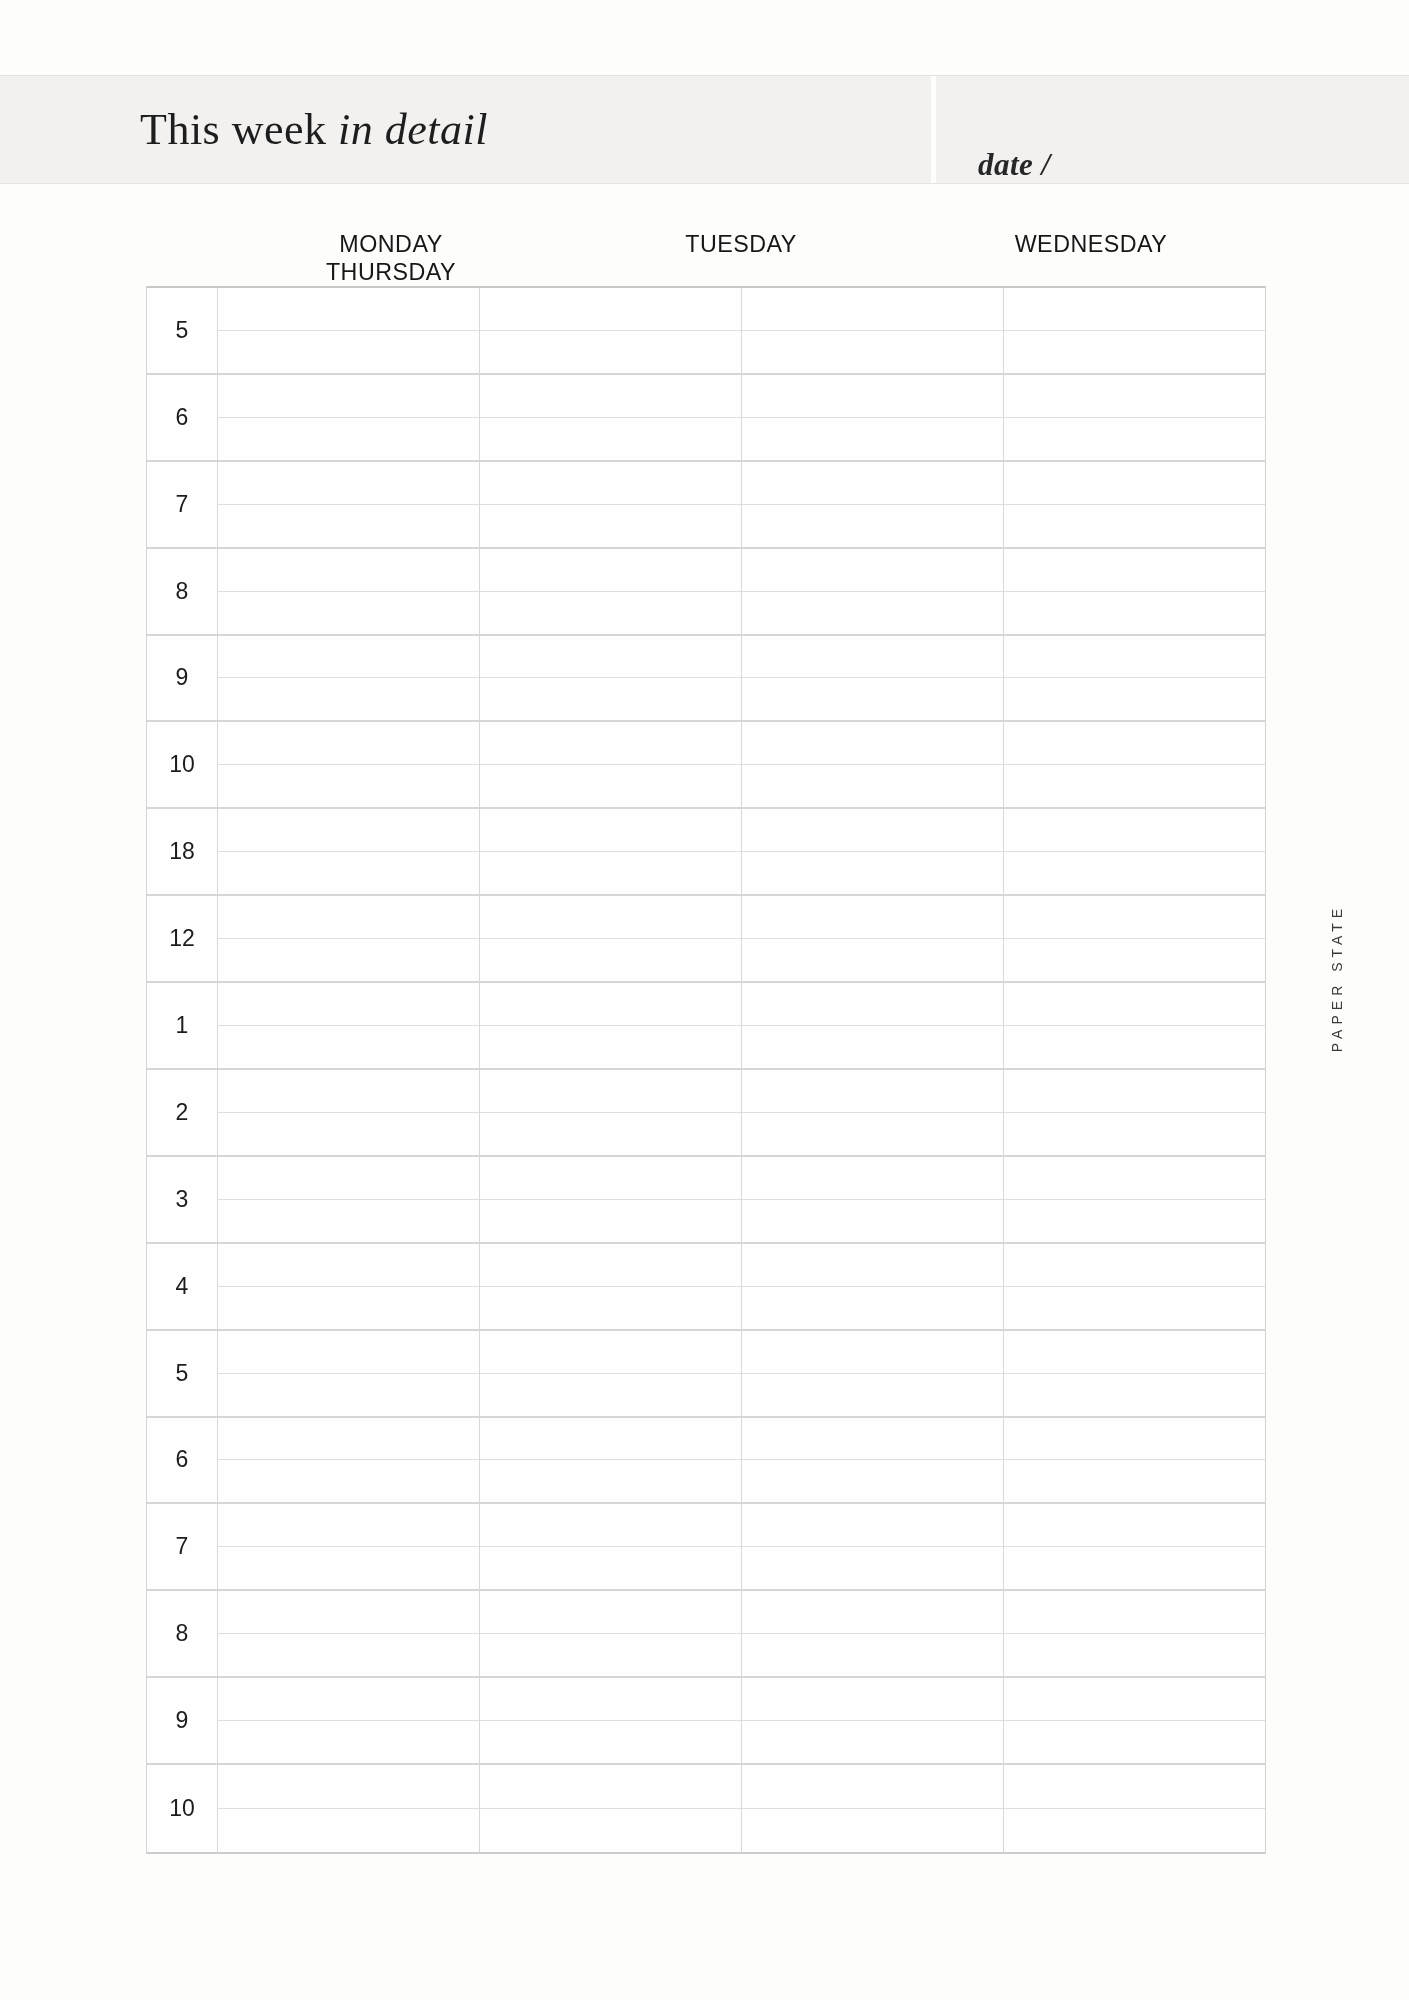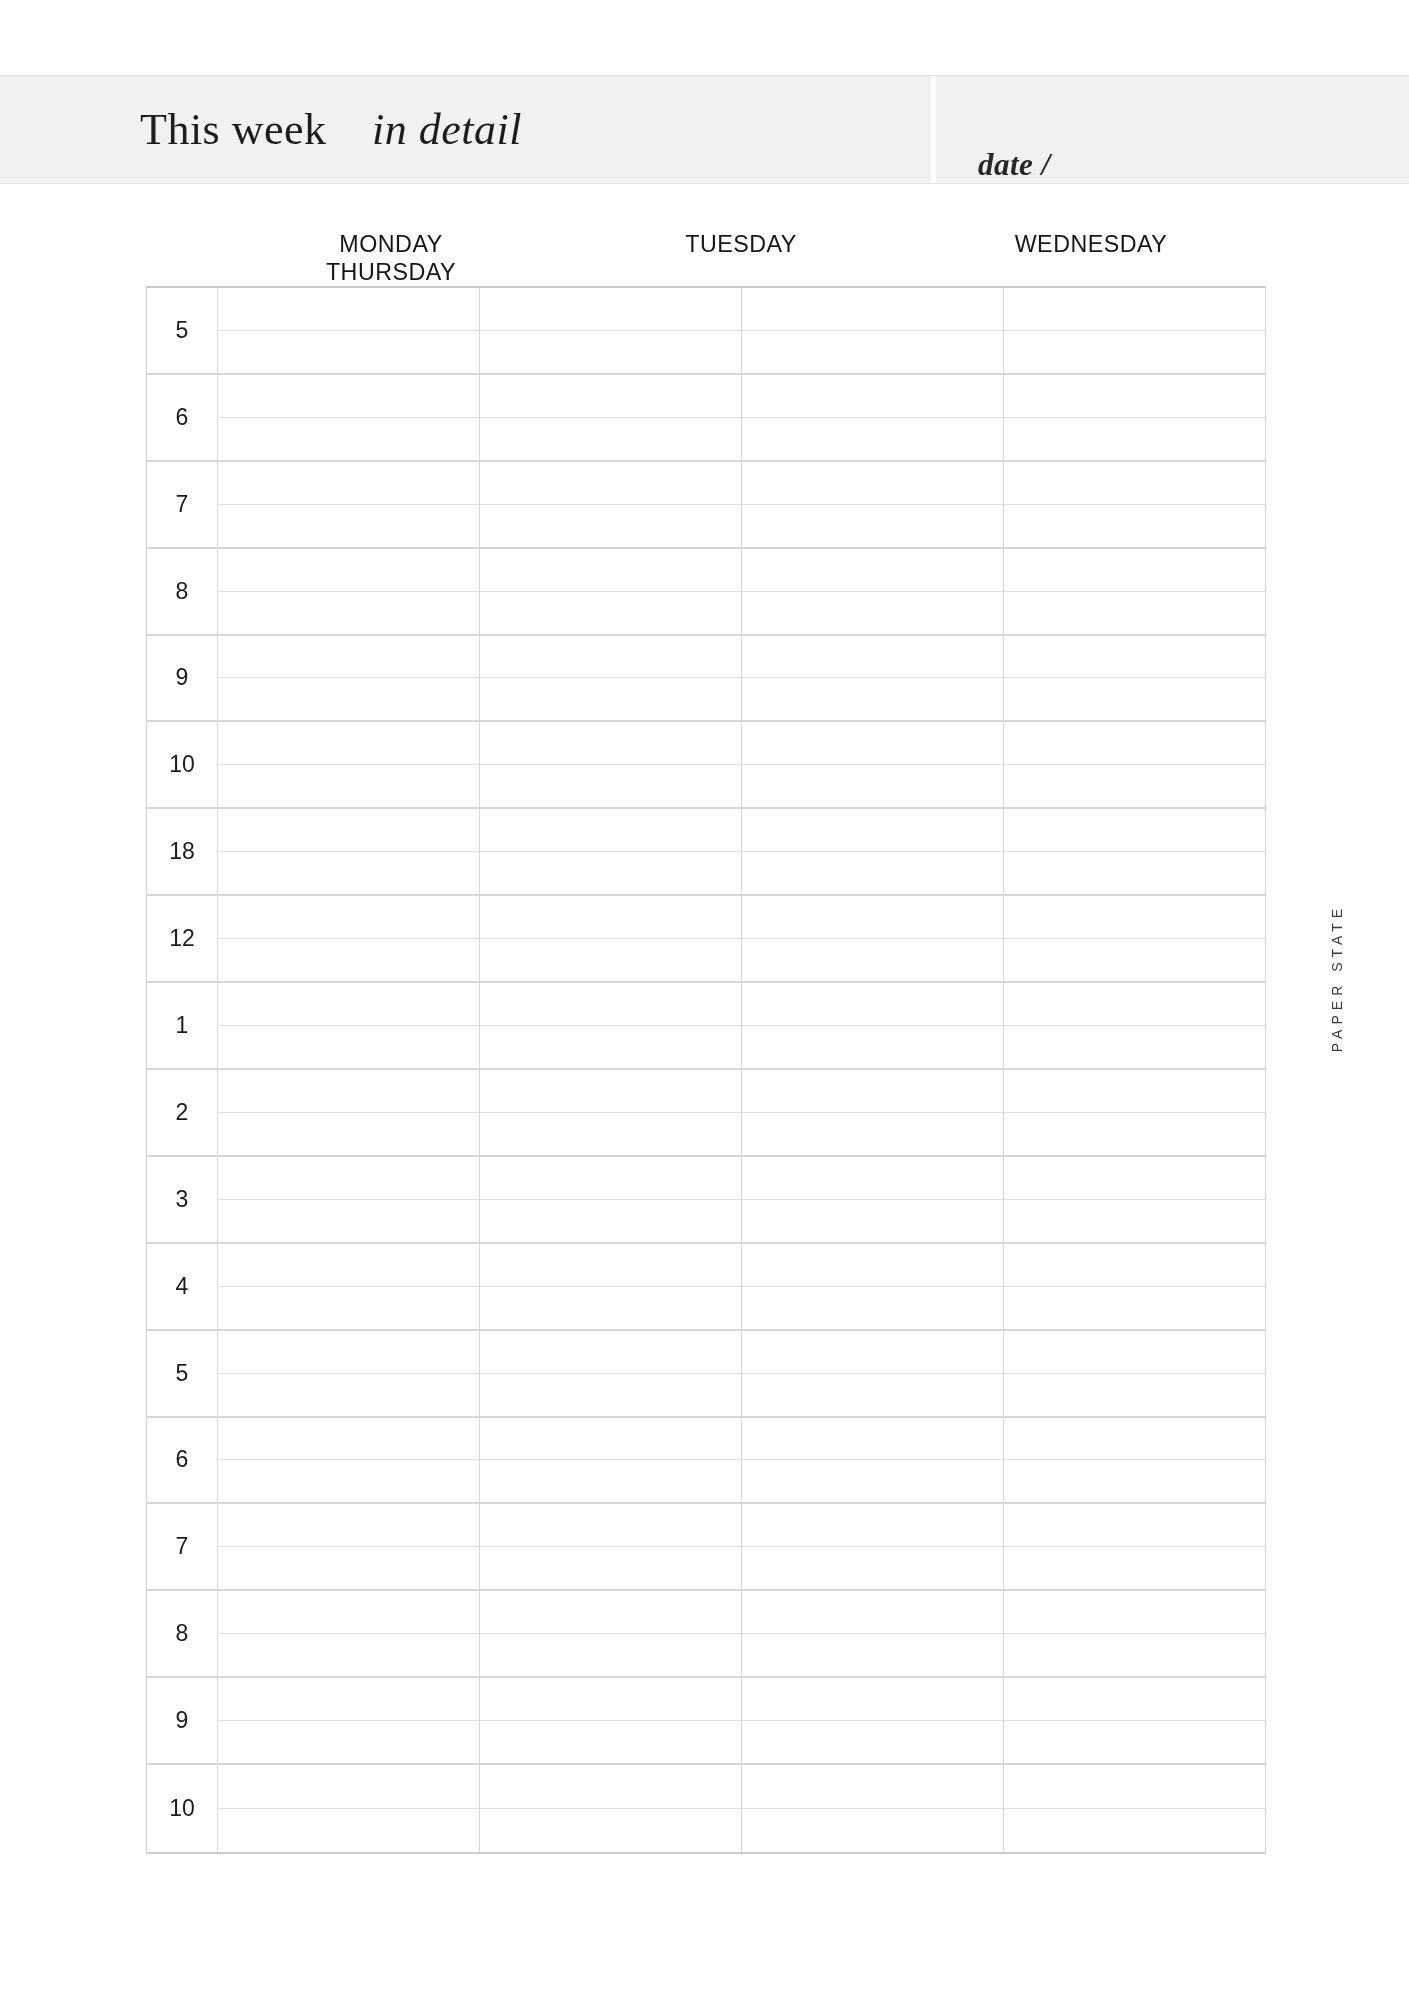--- a/index.html
+++ b/index.html
@@ -45,21 +45,21 @@
   }
   .page-title {
     margin: 0;
     font-family: "Liberation Serif", serif;
     font-weight: 400;
     font-size: 44px;
     letter-spacing: 0.5px;
     color: #1d1d1d;
     white-space: nowrap;
   }
-  .page-title em { font-style: italic; margin-left: 34px; }
+  .page-title em { font-style: italic; }
   .date-label {
     font-family: "Liberation Serif", serif;
     font-style: italic;
     font-size: 31px;
     letter-spacing: 0.5px;
     color: #272727;
   }
 
   
   .day-headers {

